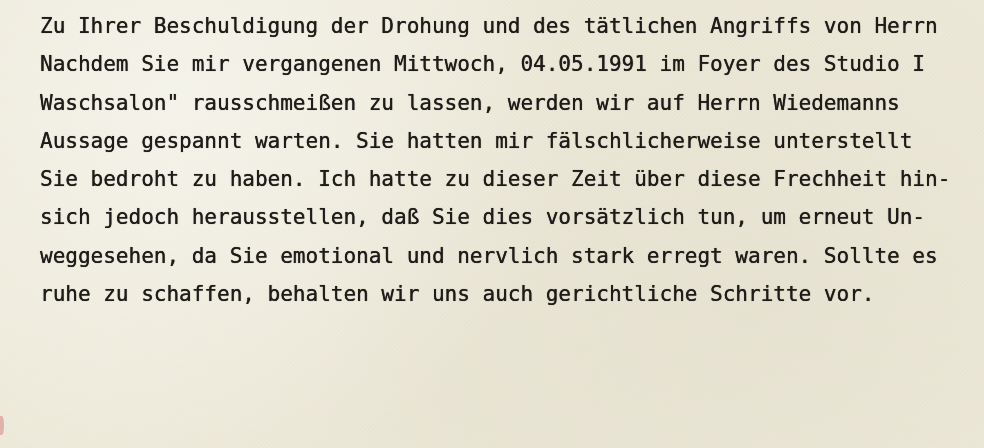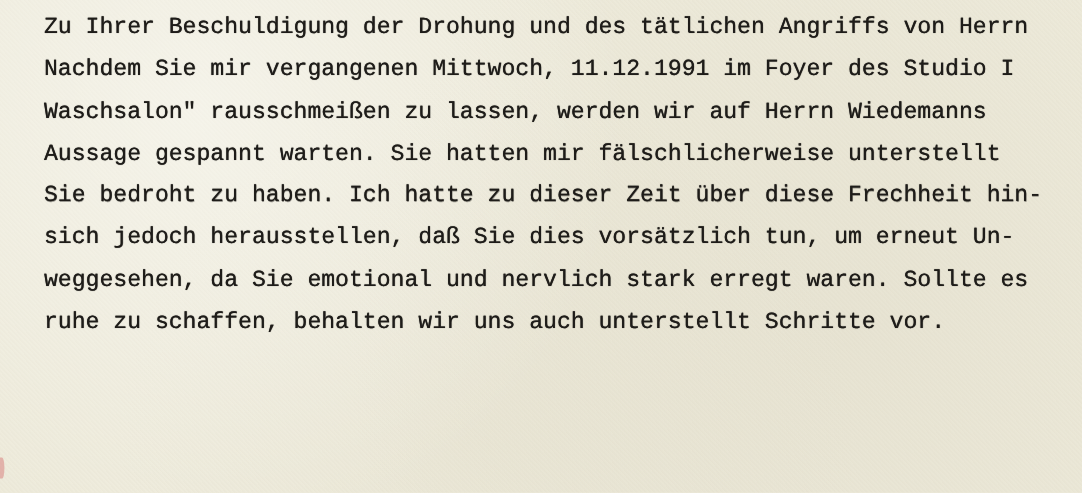--- a/index.html
+++ b/index.html
@@ -32,42 +32,41 @@
     color: #1e1c19;
   }
   .line {
     height: 38.3px;
     line-height: 38.3px;
     font-size: 21px;
     letter-spacing: 0px;
     white-space: pre;
     
     text-shadow: 0 0 0.7px rgba(25,23,20,0.85), 0.3px 0.3px 0.4px rgba(25,23,20,0.35);
-    font-family: Liberation Mono, monospace;
   }
   .edge-mark {
     position: absolute;
     left: 0;
     top: 416px;
     width: 4px;
     height: 19px;
     border-radius: 0 60% 60% 0;
     background: rgba(217,131,129,0.55);
     filter: blur(0.6px);
   }
 </style>
 </head>
 <body>
 
 <div class="paper"></div>
 
 <div class="letter-body">
   <div class="line">Zu Ihrer Beschuldigung der Drohung und des tätlichen Angriffs von Herrn</div>
-  <div class="line">Nachdem Sie mir vergangenen Mittwoch, 11.12.1991 im Foyer des Studio I</div>
+  <div class="line">Nachdem Sie mir vergangenen Mittwoch, 04.05.1991 im Foyer des Studio I</div>
   <div class="line">Waschsalon" rausschmeißen zu lassen, werden wir auf Herrn Wiedemanns</div>
   <div class="line">Aussage gespannt warten. Sie hatten mir fälschlicherweise unterstellt</div>
   <div class="line">Sie bedroht zu haben. Ich hatte zu dieser Zeit über diese Frechheit hin-</div>
   <div class="line">sich jedoch herausstellen, daß Sie dies vorsätzlich tun, um erneut Un-</div>
   <div class="line">weggesehen, da Sie emotional und nervlich stark erregt waren. Sollte es</div>
-  <div class="line">ruhe zu schaffen, behalten wir uns auch unterstellt Schritte vor.</div>
+  <div class="line">ruhe zu schaffen, behalten wir uns auch gerichtliche Schritte vor.</div>
 </div>
 
 <div class="edge-mark"></div>
 
 </body></html>

